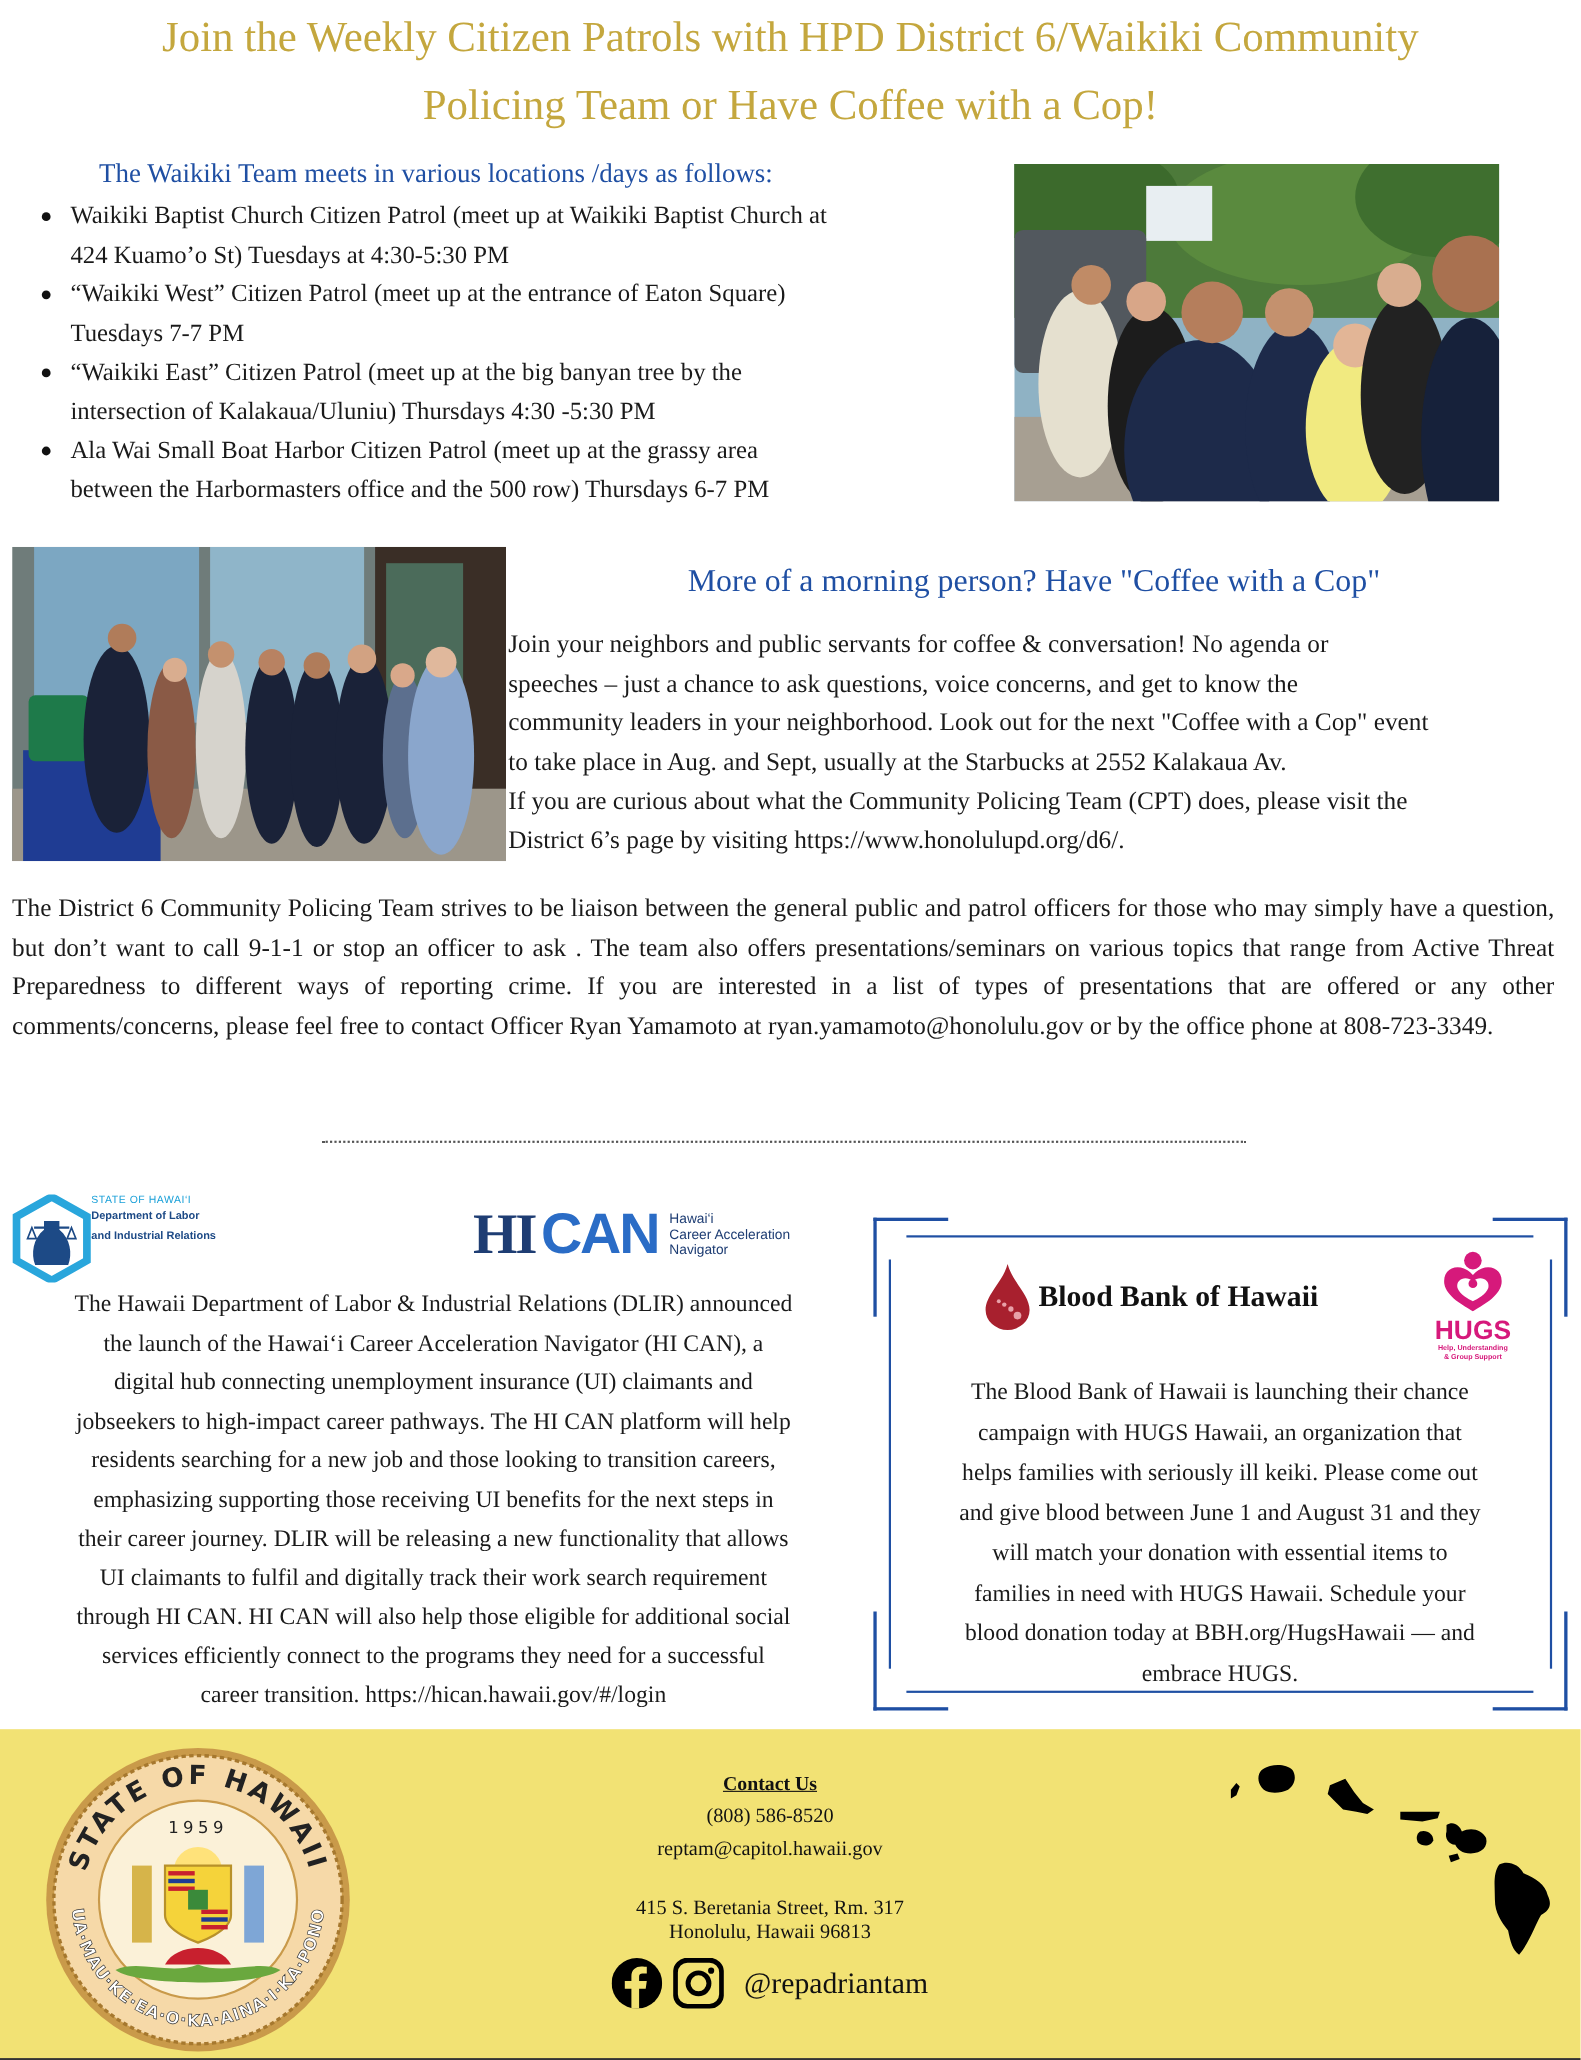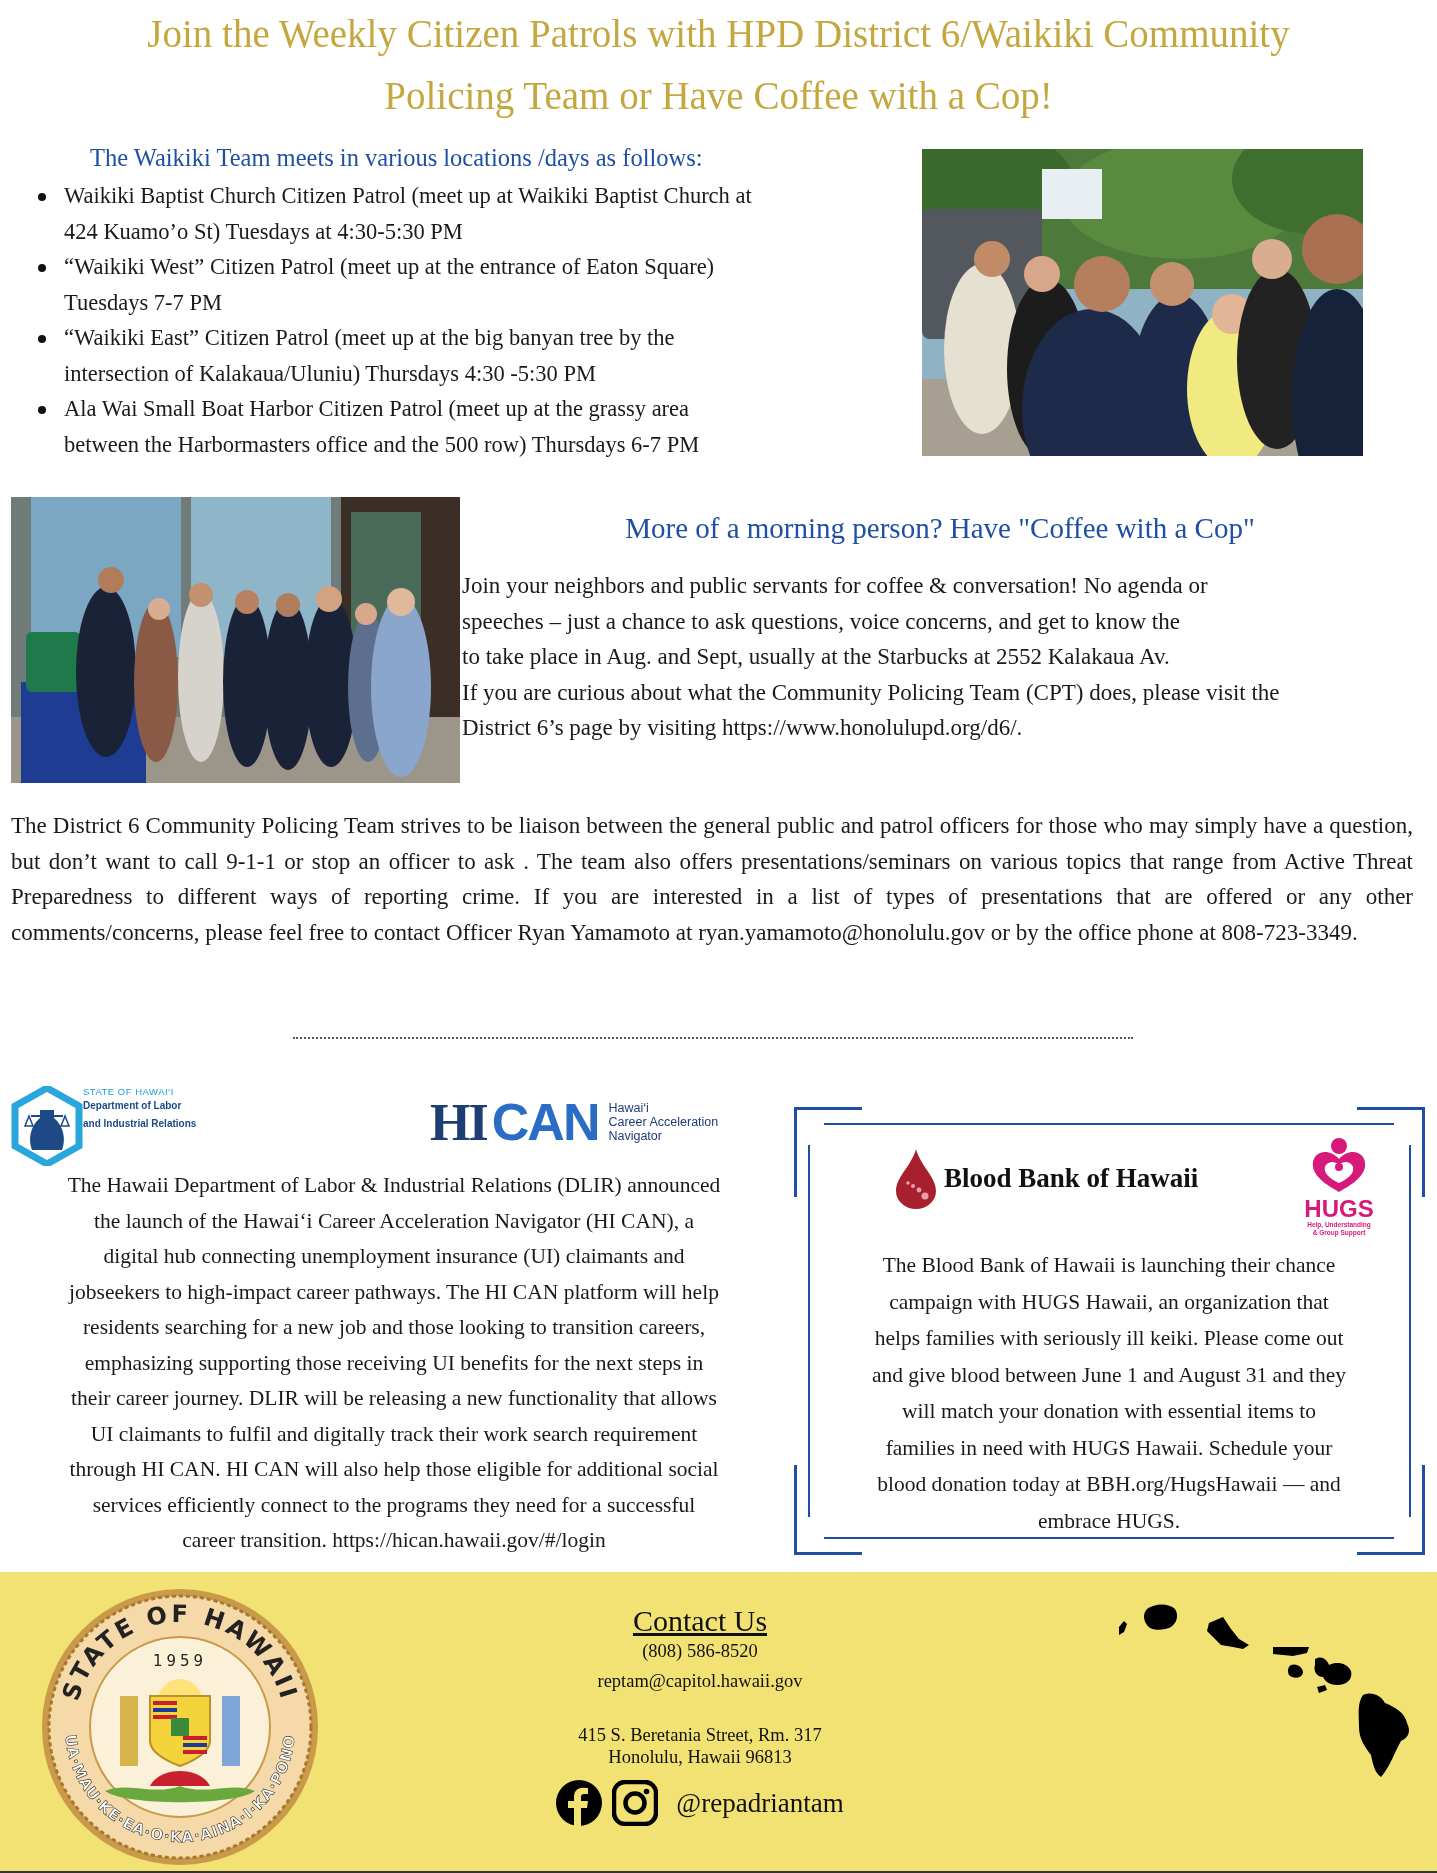--- a/index.html
+++ b/index.html
@@ -44,21 +44,21 @@
   .bb-logo { position: absolute; left: 100px; top: 40px; display: flex; align-items: center; gap: 6px; }
   .bb-logo-text { font-family: "Liberation Serif", serif; font-weight: bold; font-size: 27px; color: #111; }
   .hugs-logo { position: absolute; left: 505px; top: 30px; width: 80px; text-align: center; color: #d6197b; font-family: "Liberation Sans", sans-serif; }
   .hugs-word { font-size: 24px; font-weight: bold; line-height: 24px; }
   .hugs-tag { font-size: 6.5px; line-height: 8px; font-weight: bold; }
   .bb-body { position: absolute; left: 15px; width: 600px; top: 140px; text-align: center; font-family: "Liberation Serif", serif; font-size: 21.5px; line-height: 36.5px; }
 
   .footer { left: 0; top: 1572px; width: 1437px; height: 301px; background: #F2E274; border-bottom: 2px solid #333; }
   .seal { position: absolute; left: 35px; top: 14px; width: 290px; height: 282px; }
   .contact { position: absolute; left: 440px; width: 520px; top: 34px; text-align: center; font-family: "Liberation Serif", serif; color: #111; }
-  .contact-title { font-size: 30px; text-decoration: underline; line-height: 30px; }
+  .contact-title { font-size: 18px; text-decoration: underline; line-height: 30px; font-weight: bold; }
   .contact-line { font-size: 18.5px; line-height: 30px; }
   .contact-gap { height: 28px; }
   .contact-addr { font-size: 18.5px; line-height: 22px; }
   .social { display: flex; justify-content: center; align-items: center; gap: 10px; margin-top: 12px; }
   .social-handle { font-size: 27px; margin-left: 8px; }
   .islands { position: absolute; left: 1105px; top: 15px; width: 330px; height: 210px; }
 </style>
 </head>
 <body>
 
@@ -144,20 +144,21 @@
       <circle cx="355" cy="117" r="11" fill="#d9a88a"></circle>
     <ellipse cx="390" cy="190" rx="30" ry="90" fill="#8aa6cc"></ellipse>
       <circle cx="390" cy="105" r="14" fill="#e0b89c"></circle>
   </svg>
 </div>
 
 <div class="abs coffee-heading">More of a morning person? Have "Coffee with a Cop"</div>
 <div class="abs coffee-body">
   <div>Join your neighbors and public servants for coffee &amp; conversation! No agenda or</div>
   <div>speeches – just a chance to ask questions, voice concerns, and get to know the</div>
+  <div>community leaders in your neighborhood. Look out for the next "Coffee with a Cop" event</div>
   <div>to take place in Aug. and Sept, usually at the Starbucks at 2552 Kalakaua Av.</div>
   <div>If you are curious about what the Community Policing Team (CPT) does, please visit the</div>
   <div>District 6’s page by visiting https://www.honolulupd.org/d6/.</div>
 </div>
 
 <div class="abs cpt-para">The District 6 Community Policing Team strives to be liaison between the general public and patrol officers for those who may simply have a question, but don’t want to call 9-1-1 or stop an officer to ask . The team also offers presentations/seminars on various topics that range from Active Threat Preparedness to different ways of reporting crime. If you are interested in a list of types of presentations that are offered or any other comments/concerns, please feel free to contact Officer Ryan Yamamoto at ryan.yamamoto@honolulu.gov or by the office phone at 808-723-3349.</div>
 
 <div class="abs divider"></div>
 
 <div class="abs dlir-logo">

